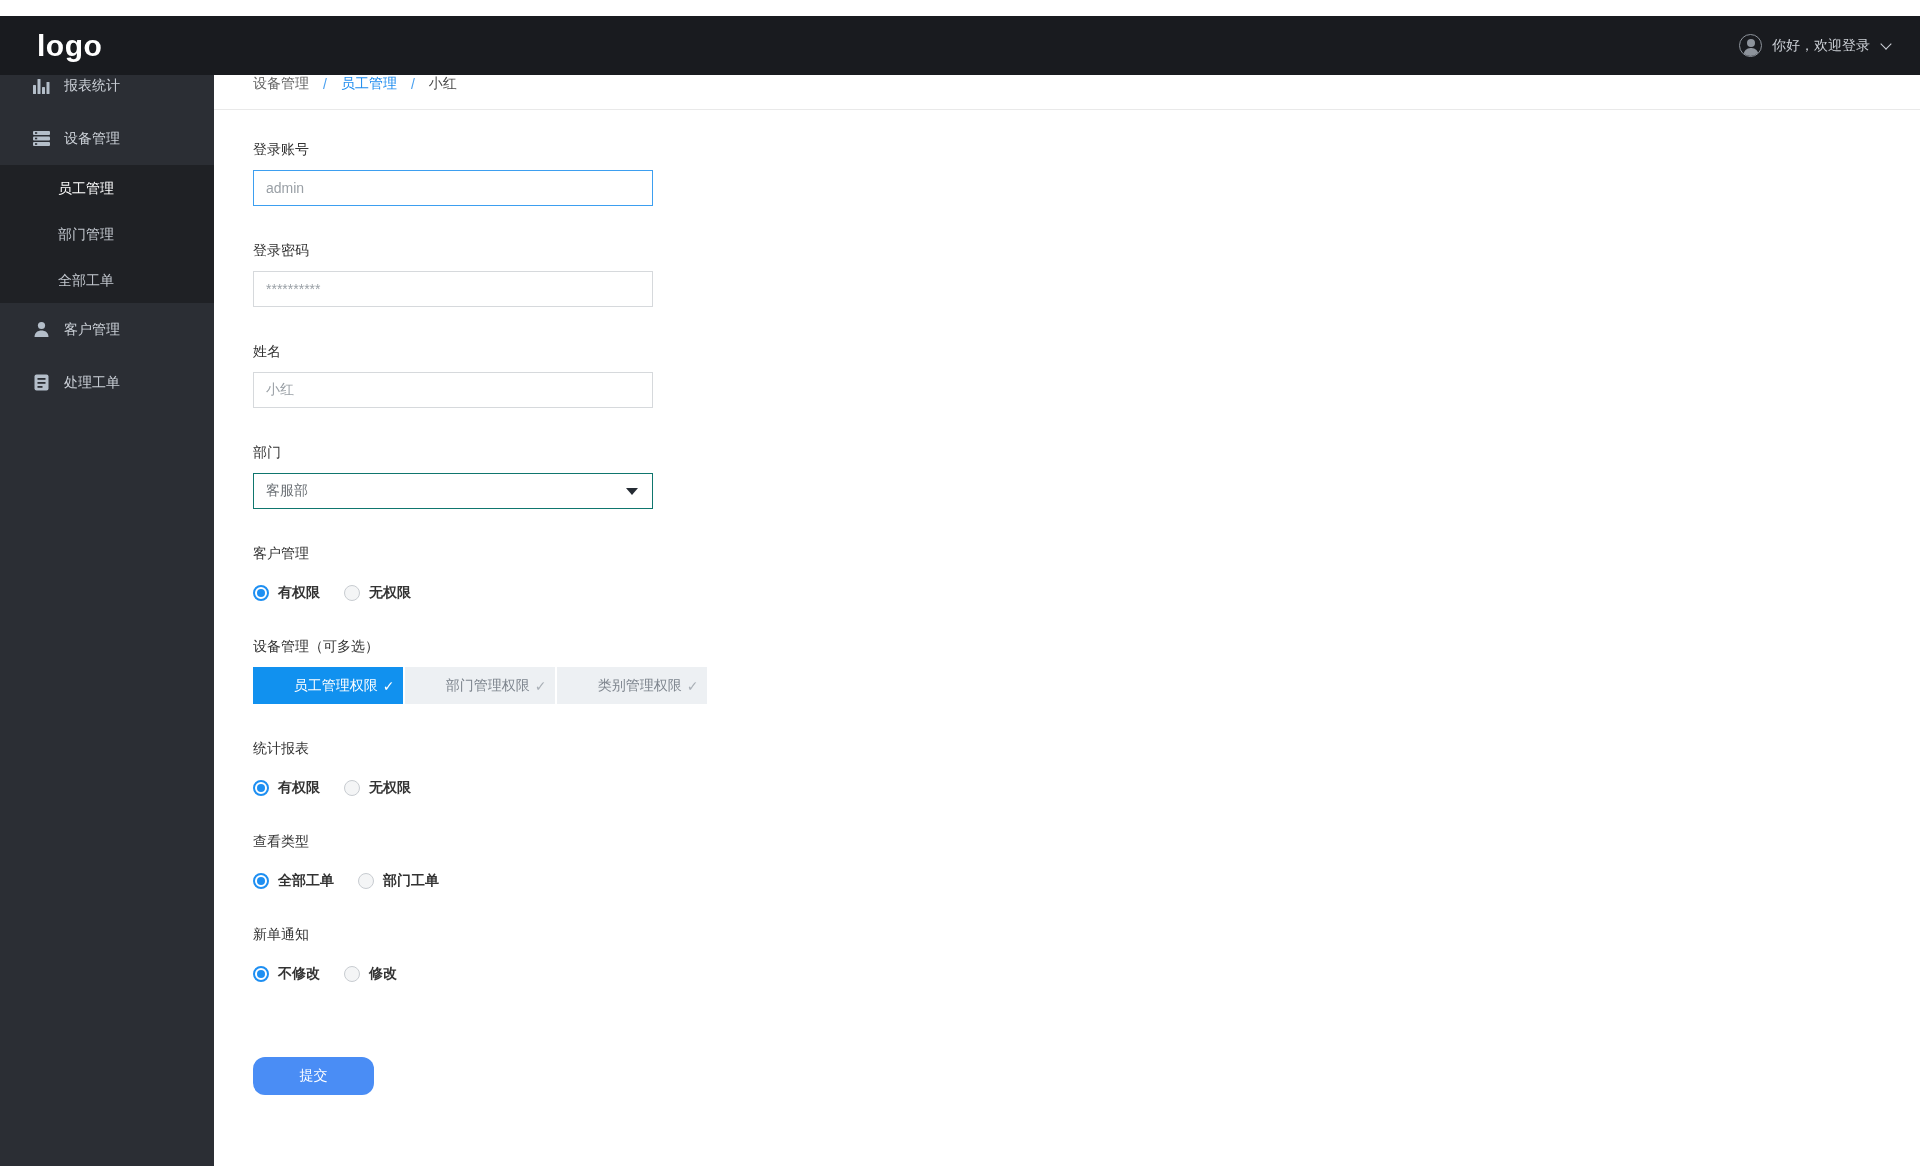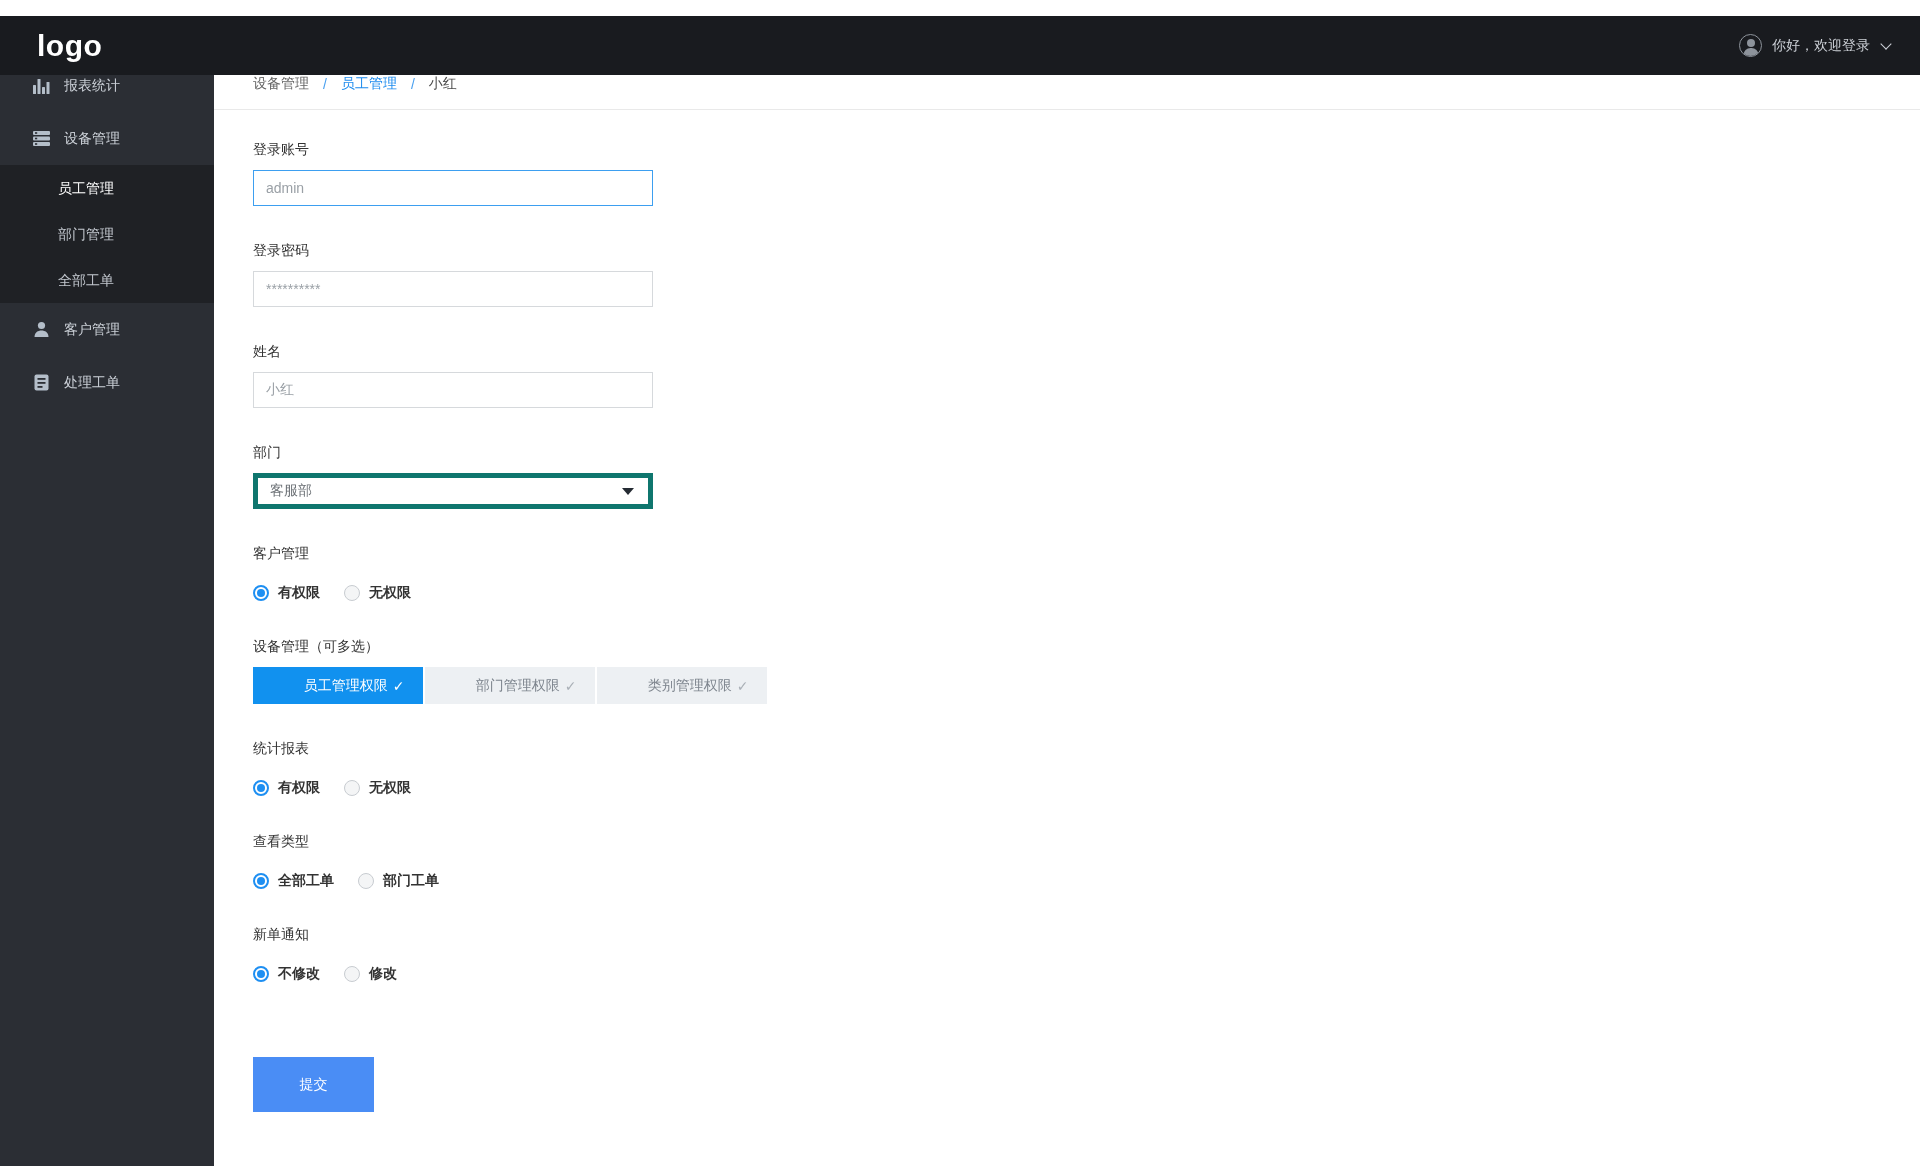--- a/index.html
+++ b/index.html
@@ -81,21 +81,21 @@
   .form { padding:31px 0 0 39px; }
   .form-group { margin-bottom:36px; }
   .form-label { font-size:14px; color:#333; line-height:16px; margin-bottom:13px; }
   .text-input {
     width:400px; height:36px; border:1px solid #d6d9dc; background:#fff;
     font-size:14px; color:#9aa0a6; padding:0 12px; outline:none;
     font-family:"Liberation Sans","DejaVu Sans",sans-serif; display:block;
   }
   .text-input.focused { border:1px solid #3d9ff0; }
   .select-box {
-    width:400px; height:36px; border:5px solid #0f766e; background:#fff;
+    width:400px; height:36px; border:1px solid #0f766e; background:#fff;
     display:flex; align-items:center; padding:0 12px; cursor:pointer; position:relative;
   }
   .select-value { font-size:14px; color:#6b7075; }
   .select-caret {
     position:absolute; right:14px; top:50%; margin-top:-3px;
     width:0; height:0; border-left:6px solid transparent;
     border-right:6px solid transparent; border-top:7px solid #252b33;
   }
 
   .radio-row { display:flex; align-items:center; padding-top:10px; }
@@ -107,33 +107,33 @@
   .radio.checked::after {
     content:""; position:absolute; left:50%; top:50%; transform:translate(-50%,-50%);
     width:8px; height:8px; border-radius:50%; background:#1e8ff2;
   }
   .radio.unchecked { border:1px solid #c8ccd1; background:#f4f5f6; }
   .radio-label { font-size:14px; color:#333; margin-left:9px; }
   .radio-option { display:flex; align-items:center; margin-right:24px; cursor:pointer;font-weight:bold; }
 
   .toggle-row { display:flex; }
   .toggle-btn {
-    width:170px; height:37px; margin-right:2px;
+    width:150px; height:37px; margin-right:2px;
     display:flex; align-items:center; justify-content:center;
     font-size:14px; cursor:pointer; user-select:none;padding-left:32px;
   }
   .toggle-btn.selected { background:#1191ef; color:#fff; }
   .toggle-btn.unselected { background:#edf0f3; color:#7d848d; }
   .toggle-check { margin-left:5px; font-size:14px; }
   .toggle-btn.unselected .toggle-check { color:#aab0b7; }
 
   .submit-row { padding-top:38px; }
   .submit-btn {
-    width:121px; height:55px; background:#4a8df5; color:#fff; border:none;
-    font-size:14px; border-radius:0; cursor:pointer;
+    width:121px; height:38px; background:#4a8df5; color:#fff; border:none;
+    font-size:14px; border-radius:12px; cursor:pointer;
     font-family:"Liberation Sans","DejaVu Sans",sans-serif;
   }
 
   
   .mi-icon svg { display:block; }
 </style>
 </head>
 <body>
 
 <div class="header">

